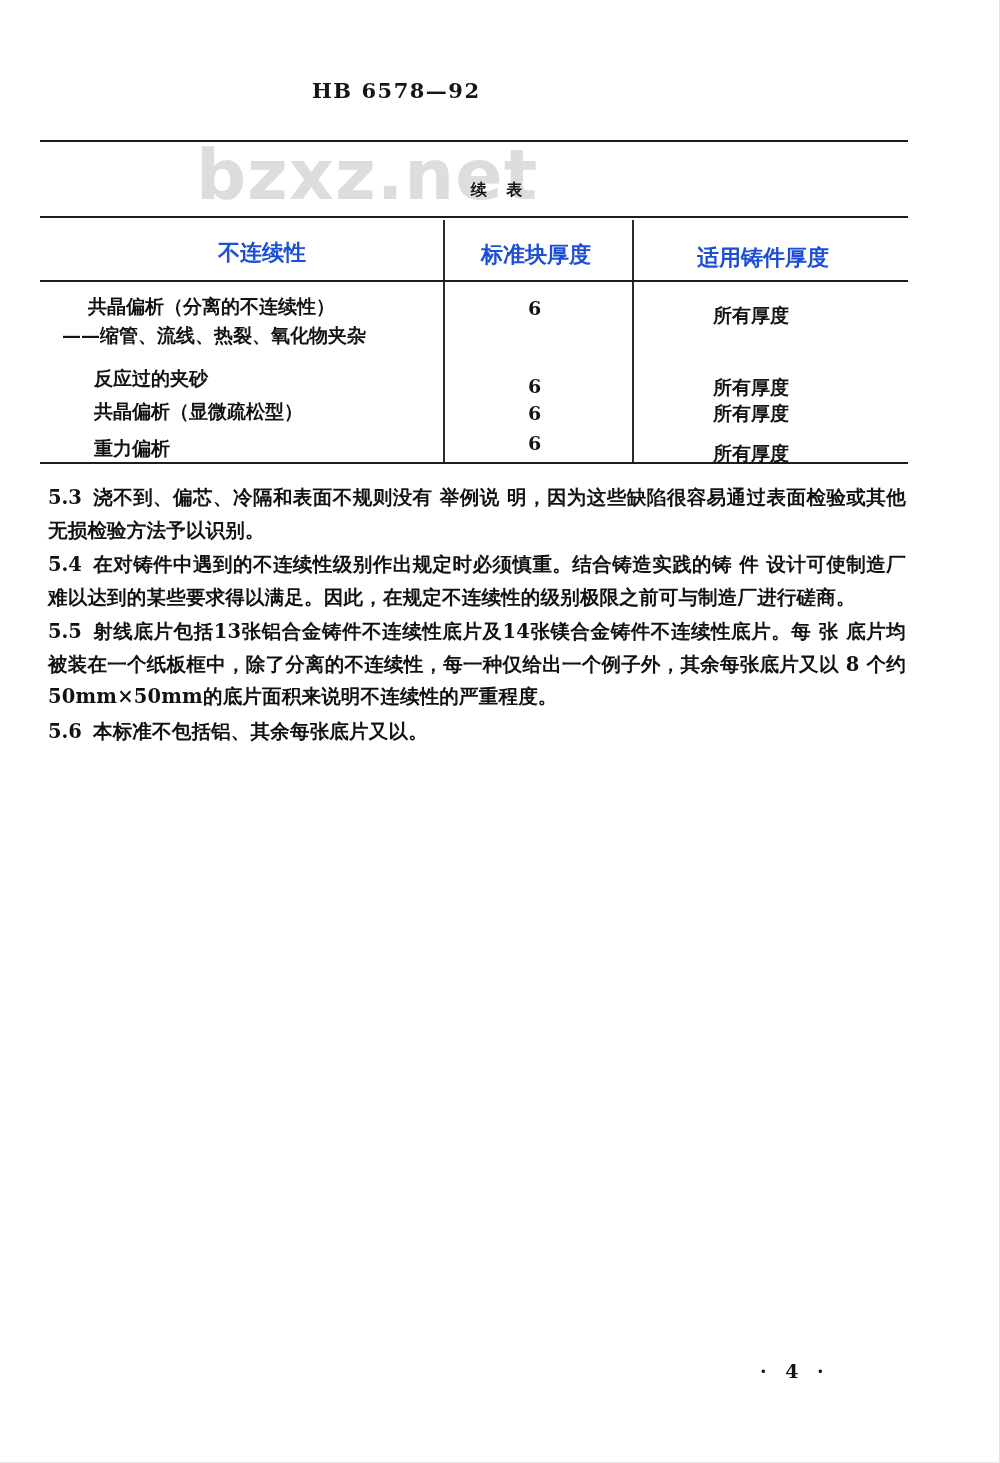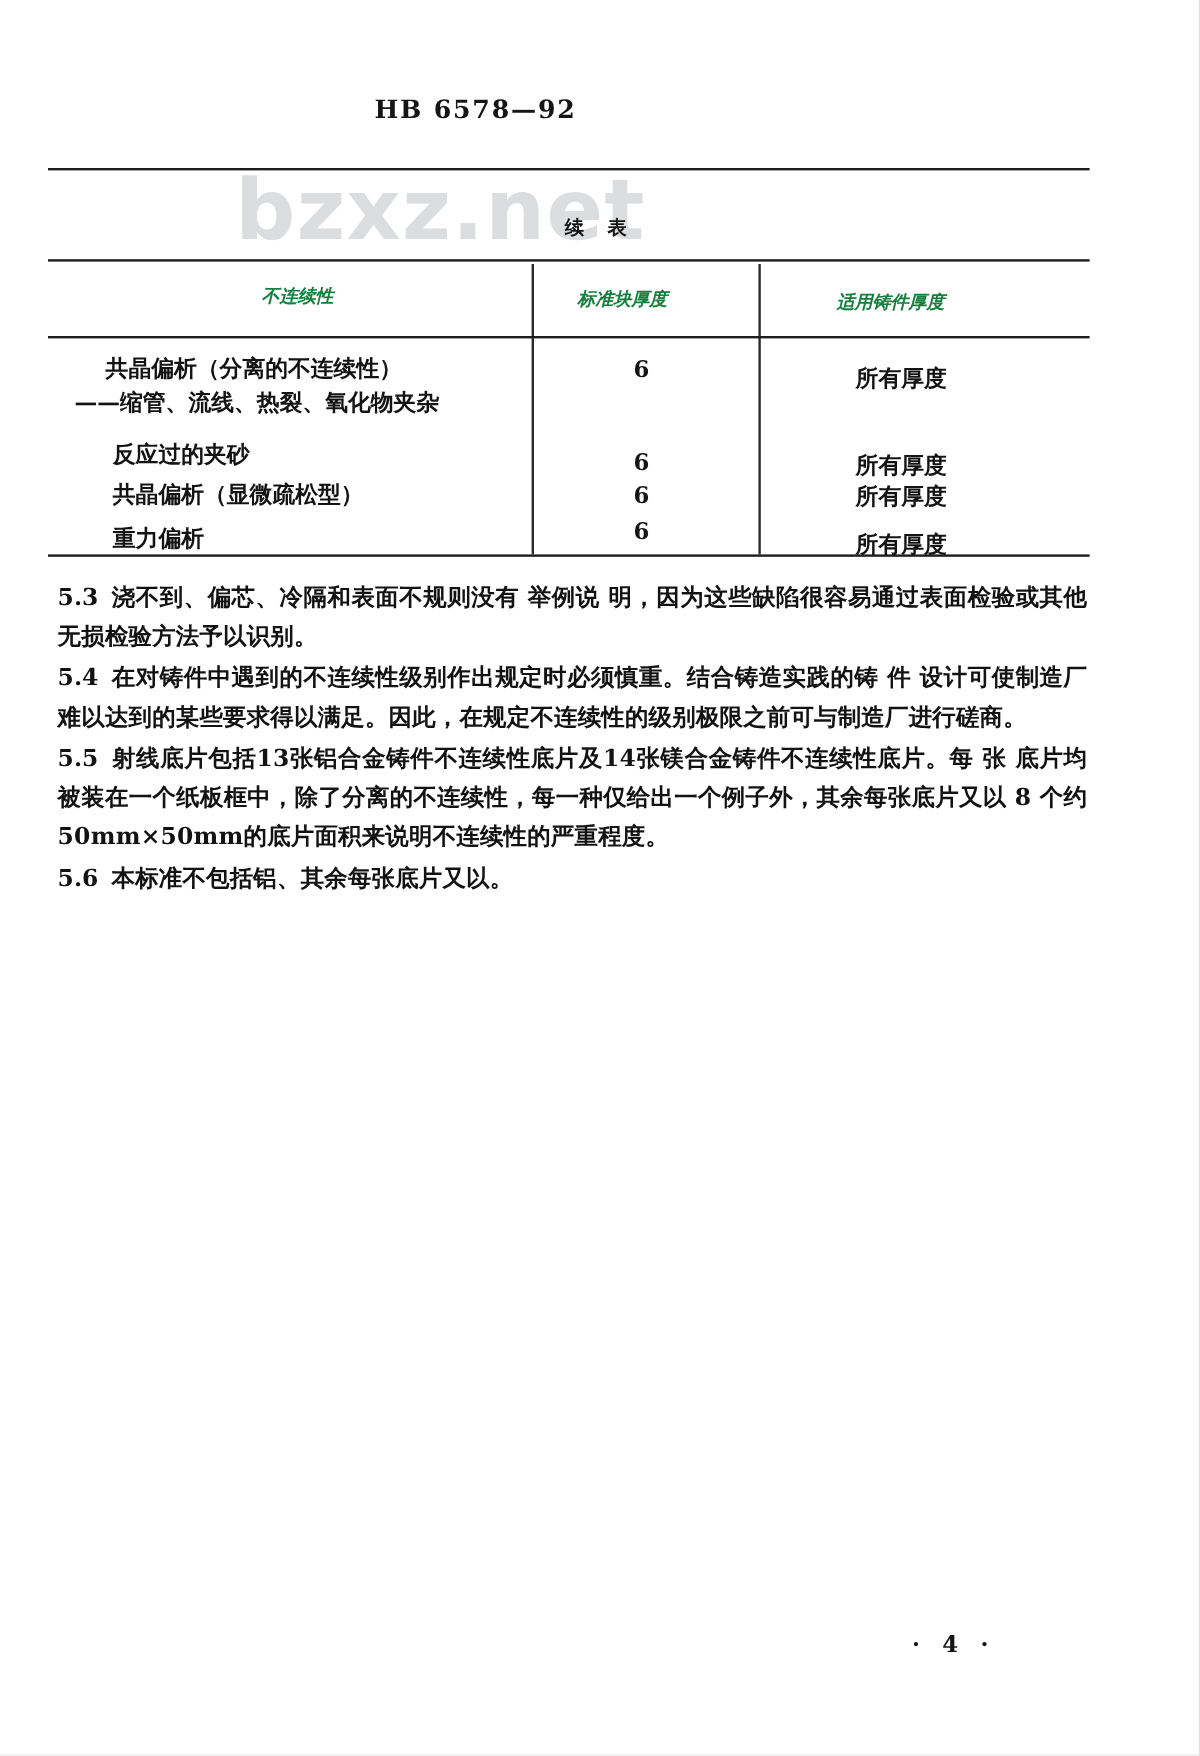--- a/index.html
+++ b/index.html
@@ -88,26 +88,25 @@
     width: 2px;
     background: #2b2b2b;
     z-index: 8;
   }
   .vrule-1 { left: 443px; top: 220px; height: 242px; }
   .vrule-2 { left: 632px; top: 220px; height: 242px; }
 
   
   .th {
     position: absolute;
-    font-size: 15px;
+    font-size: 22px;
     font-weight: 600;
-    color: #15803d;
-    white-space: nowrap;
-    z-index: 10;
-    font-style: italic;
+    color: #1d4ed8;
+    white-space: nowrap;
+    z-index: 10;
   }
   .th-1 { left: 218px; top: 238px; }
   .th-2 { left: 481px; top: 240px; }
   .th-3 { left: 697px; top: 243px; }
 
   
   .cell {
     position: absolute;
     font-size: 19px;
     color: #131313;

